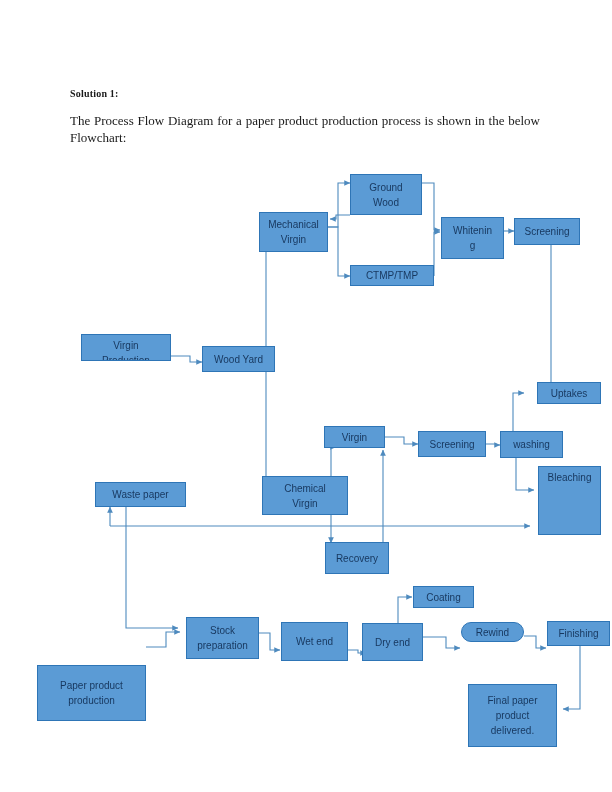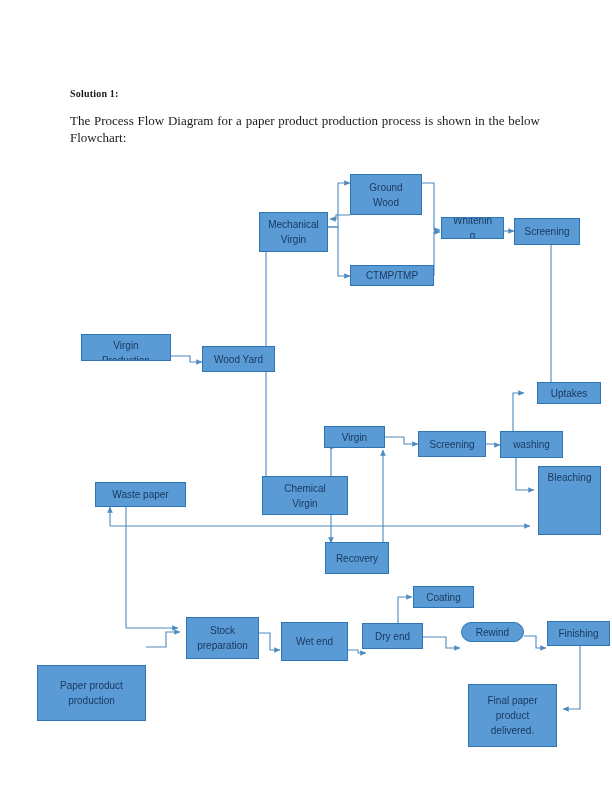--- a/index.html
+++ b/index.html
@@ -131,21 +131,21 @@
 
     <div class="node" style="left:350px;top:14px;width:72px;height:41px;">
       <span class="ln">Ground</span>
       <span class="ln">Wood</span>
     </div>
 
     <div class="node" style="left:350px;top:105px;width:84px;height:21px;">
       <span class="ln">CTMP/TMP</span>
     </div>
 
-    <div class="node" style="left:441px;top:57px;width:63px;height:22px;">
+    <div class="node" style="left:441px;top:57px;width:63px;height:42px;">
       <span class="ln">Whitenin</span>
       <span class="ln">g</span>
     </div>
 
     <div class="node" style="left:514px;top:58px;width:66px;height:27px;">
       <span class="ln">Screening</span>
     </div>
 
     <div class="node top-align" style="left:81px;top:174px;width:90px;height:27px;">
       <span class="ln">Virgin</span>
@@ -196,21 +196,21 @@
 
     <div class="node" style="left:186px;top:457px;width:73px;height:42px;">
       <span class="ln">Stock</span>
       <span class="ln">preparation</span>
     </div>
 
     <div class="node" style="left:281px;top:462px;width:67px;height:39px;">
       <span class="ln">Wet end</span>
     </div>
 
-    <div class="node" style="left:362px;top:463px;width:61px;height:26px;">
+    <div class="node" style="left:362px;top:463px;width:61px;height:38px;">
       <span class="ln">Dry end</span>
     </div>
 
     <div class="node" style="left:413px;top:426px;width:61px;height:22px;">
       <span class="ln">Coating</span>
     </div>
 
     <div class="node" style="left:461px;top:462px;width:63px;height:20px;border-radius:10px;">
       <span class="ln">Rewind</span>
     </div>

